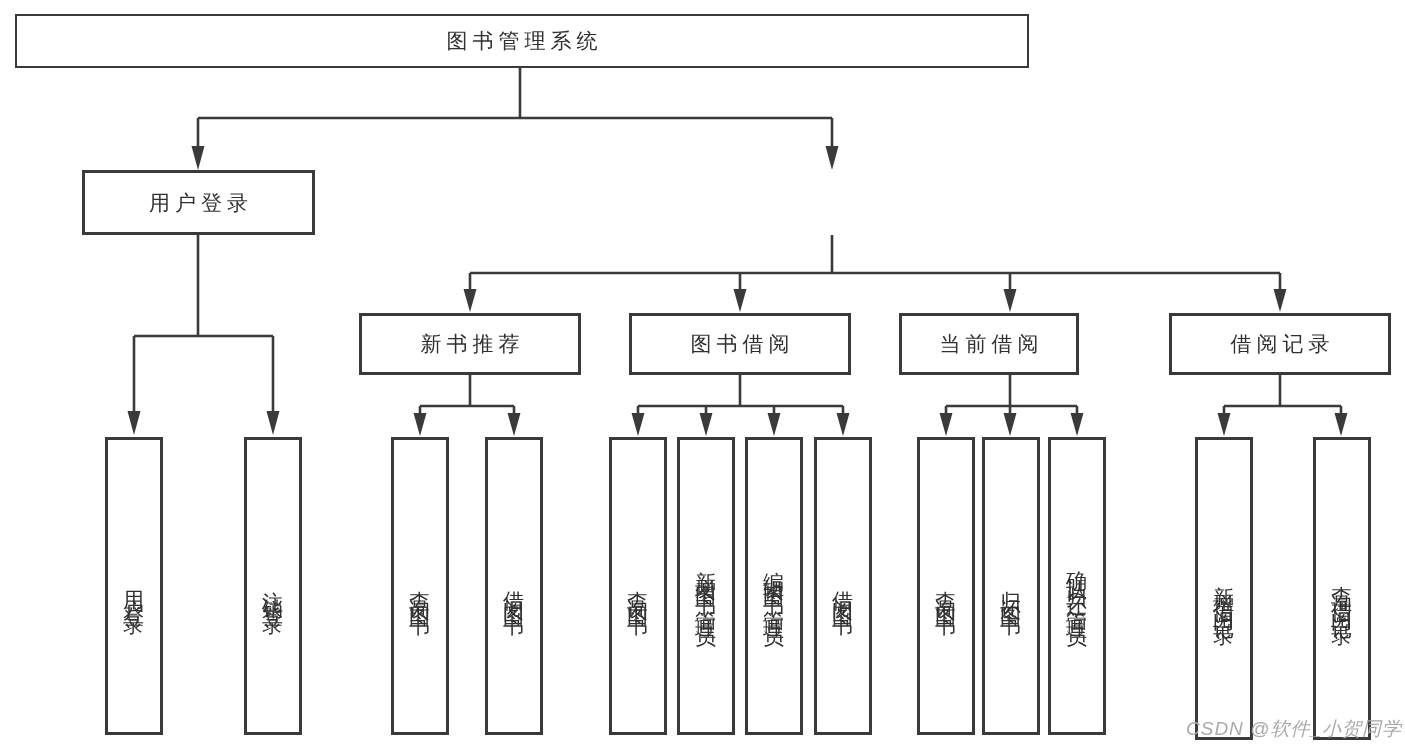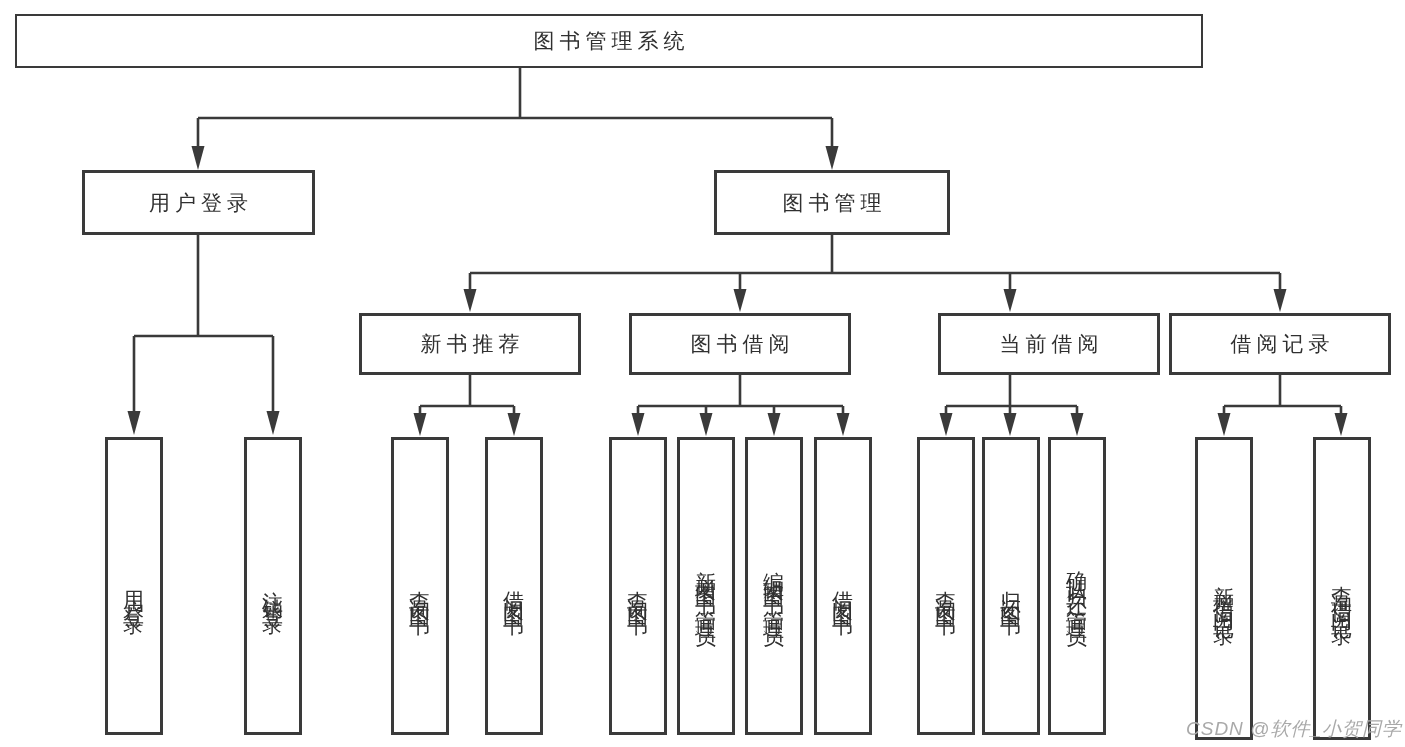--- a/index.html
+++ b/index.html
@@ -93,38 +93,35 @@
       <polygon points="1070.5,413 1083.5,413 1077,436"></polygon>
     </g>
 
     <g>
       <path d="M1280,375 V406 M1224,406 H1341 M1224,406 V413 M1341,406 V413"></path>
       <polygon points="1217.5,413 1230.5,413 1224,436"></polygon>
       <polygon points="1334.5,413 1347.5,413 1341,436"></polygon>
     </g>
   </svg>
 
-  <div class="box hbox root" style="left:15px;top:14px;width:1188px;height:54px">
+  <div class="box hbox root" style="left:15px;top:14px;width:1014px;height:54px">
     <span>图书管理系统</span>
   </div>
 
   <div class="box hbox" style="left:82px;top:170px;width:233px;height:65px">
     <span>用户登录</span>
-  </div>
-  <div class="box hbox" style="left:714px;top:170px;width:236px;height:65px">
-    <span>图书管理</span>
   </div>
 
   <div class="box hbox" style="left:359px;top:313px;width:222px;height:62px">
     <span>新书推荐</span>
   </div>
   <div class="box hbox" style="left:629px;top:313px;width:222px;height:62px">
     <span>图书借阅</span>
   </div>
-  <div class="box hbox" style="left:938px;top:313px;width:222px;height:62px">
+  <div class="box hbox" style="left:899px;top:313px;width:180px;height:62px">
     <span>当前借阅</span>
   </div>
   <div class="box hbox" style="left:1169px;top:313px;width:222px;height:62px">
     <span>借阅记录</span>
   </div>
 
   <div class="box vbox" style="left:105px;top:437px">
     <span>用户登录</span>
   </div>
   <div class="box vbox" style="left:244px;top:437px">

